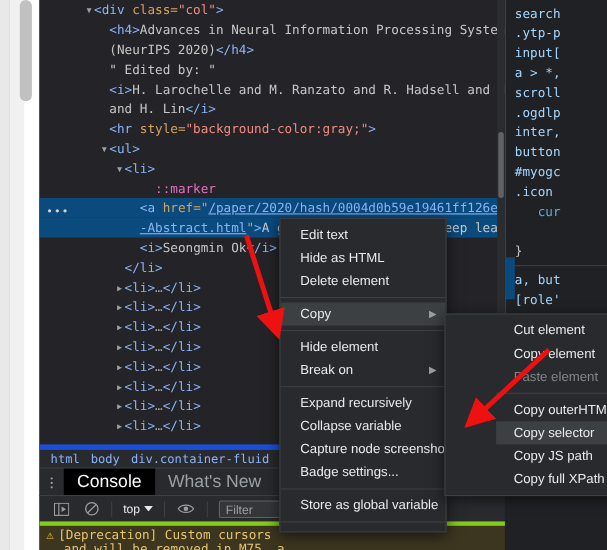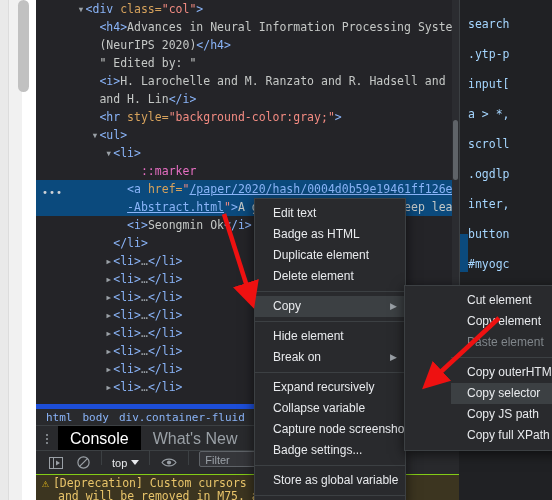--- a/index.html
+++ b/index.html
@@ -46,37 +46,37 @@
   
   #drawer-tabs{position:absolute;left:0;top:425px;width:423px;height:25px;background:#292a2d;border-top:1px solid #3c4043;
                display:flex;align-items:center;}
   #drawer-tabs .kebab{width:22px;display:flex;flex-direction:column;align-items:center;justify-content:center;gap:2px;height:100%;}
   #drawer-tabs .kebab i{display:block;width:2px;height:2px;border-radius:50%;background:#9aa0a6;}
   .dtab{height:100%;display:flex;align-items:center;padding:0 12px;font-size:16px;color:#9aa0a6;}
   .dtab.active{background:#000;color:#fff;}
 
   
   #console-toolbar{position:absolute;left:0;top:450px;width:423px;height:24px;background:#292a2d;border-top:1px solid #3c4043;
-                   display:flex;gap:0px;padding-left:6px;box-sizing:border-box;}
+                   display:flex;align-items:center;gap:0px;padding-left:6px;box-sizing:border-box;}
   .ctool{display:flex;align-items:center;justify-content:center;height:100%;padding:0 7px;color:#9aa0a6;}
   .divider-v{width:1px;height:14px;background:#3c4043;margin:0 4px;}
   .ctx-select{display:flex;align-items:center;gap:4px;color:#e8eaed;font-size:11px;padding:0 6px;}
   .filter-box{margin-left:6px;width:110px;height:16px;background:#35363a;border:1px solid #5f6368;border-radius:2px;
               color:#9aa0a6;font-size:11px;line-height:16px;padding:0 5px;box-sizing:border-box;}
 
   
-  #console-msg{position:absolute;left:0;top:474px;width:423px;height:26px;background:#3c3520;border-top:1px solid #84cc16;
+  #console-msg{position:absolute;left:0;top:474px;width:423px;height:26px;background:#3c3520;border-top:4px solid #84cc16;
                font-family:"DejaVu Sans Mono","Liberation Mono",monospace;font-size:11.5px;color:#e8c46a;
                padding:2px 0 0 6px;box-sizing:border-box;line-height:13px;overflow:hidden;}
   .warnicon{color:#f5c518;margin-right:4px;}
 
   
   #styles-panel{position:absolute;left:423px;top:0;width:93px;height:404px;background:#202124;border-left:1px solid #3c4043;overflow:hidden;}
   #styles-panel .sp-inner{padding:3px 0 0 8px;}
-  .sel-line{color:#a5d6ff;margin-top:12px;}
+  .sel-line{color:#a5d6ff;}
   .prop{color:#5db0d7;}
   .brace{color:#c5c8c6;}
   .rule-sep{border-top:1px solid #3c4043;margin:4px 0 3px 0;}
   .sp-blue-tab{position:absolute;left:-1px;top:234px;width:9px;height:38px;background:#0b4a7d;}
 
   
   #dom-scroll{position:absolute;left:416px;top:0;width:7px;height:404px;background:#2b2c30;}
   #dom-scroll .th{position:absolute;left:1px;top:120px;width:5px;height:60px;background:#5f6368;border-radius:3px;}
 
   
@@ -170,22 +170,21 @@
   <div id="console-msg">
     <div>
       <span class="warnicon">⚠</span><span>[Deprecation] Custom cursors </span>
     </div>
     <div style="padding-left:16px">and will be removed in M75. a</div>
   </div>
 </div>
 
 <div class="menu" id="menu-main">
     <div class="mi">Edit text</div>
-    <div class="mi">Badge as HTML</div>
-    <div class="mi">Duplicate element</div>
+    <div class="mi">Hide as HTML</div>
     <div class="mi">Delete element</div>
     <div class="msep"></div>
     <div class="mi hl">Copy<span class="sub">▶</span></div>
     <div class="msep"></div>
     <div class="mi">Hide element</div>
     <div class="mi">Break on<span class="sub">▶</span></div>
     <div class="msep"></div>
     <div class="mi">Expand recursively</div>
     <div class="mi">Collapse variable</div>
     <div class="mi">Capture node screenshot</div>

